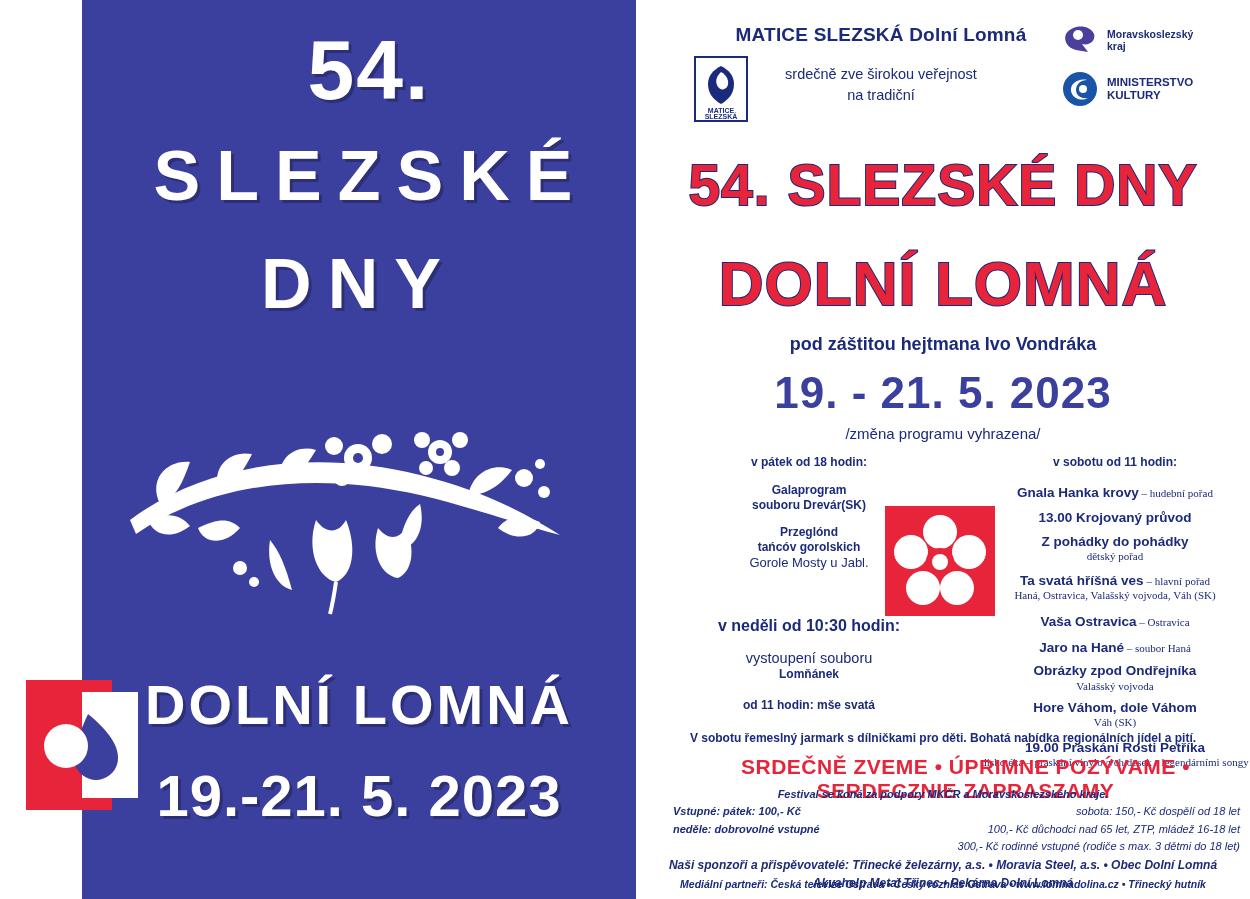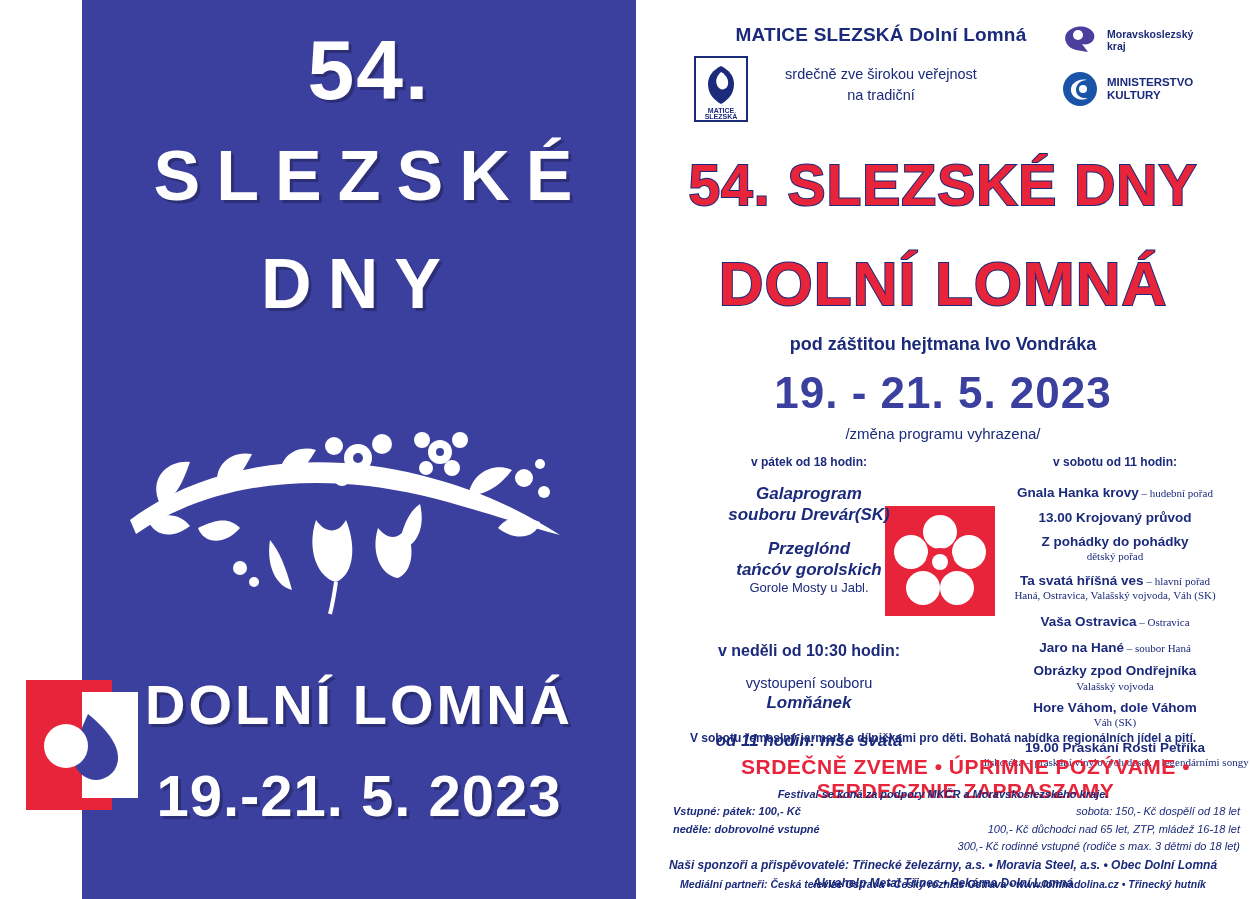--- a/index.html
+++ b/index.html
@@ -115,21 +115,21 @@
   .note {
     position: absolute; left: 0; top: 425px; width: 614px; text-align: center;
     font-size: 15px; color: #1b2a7a;
   }
 
   .col-left { position: absolute; left: 8px; top: 455px; width: 330px; text-align: center; }
   .col-right { position: absolute; left: 345px; top: 455px; width: 268px; text-align: center; }
 
   .day-head { font-weight: bold; font-size: 12px; color: #1b2a7a; margin-bottom: 14px; }
   .day-head.small { font-size: 16px; }
-  .item-b { font-weight: bold; font-size: 17px; line-height: 1.25; font-style: italic; }
+  .item-b { font-weight: bold; font-size: 12px; line-height: 1.25; }
   .item-n { font-size: 13px; line-height: 1.25; }
   .blk { margin-bottom: 12px; }
 
   .r-item { margin-bottom: 7px; }
   .r-b { font-weight: bold; font-size: 13.5px; line-height: 1.22; }
   .r-n { font-size: 11px; line-height: 1.2; font-family: Liberation Serif, serif; }
 
   .flower-box {
     position: absolute; left: 249px; top: 506px; width: 110px; height: 110px;
     background: #e8243a;

